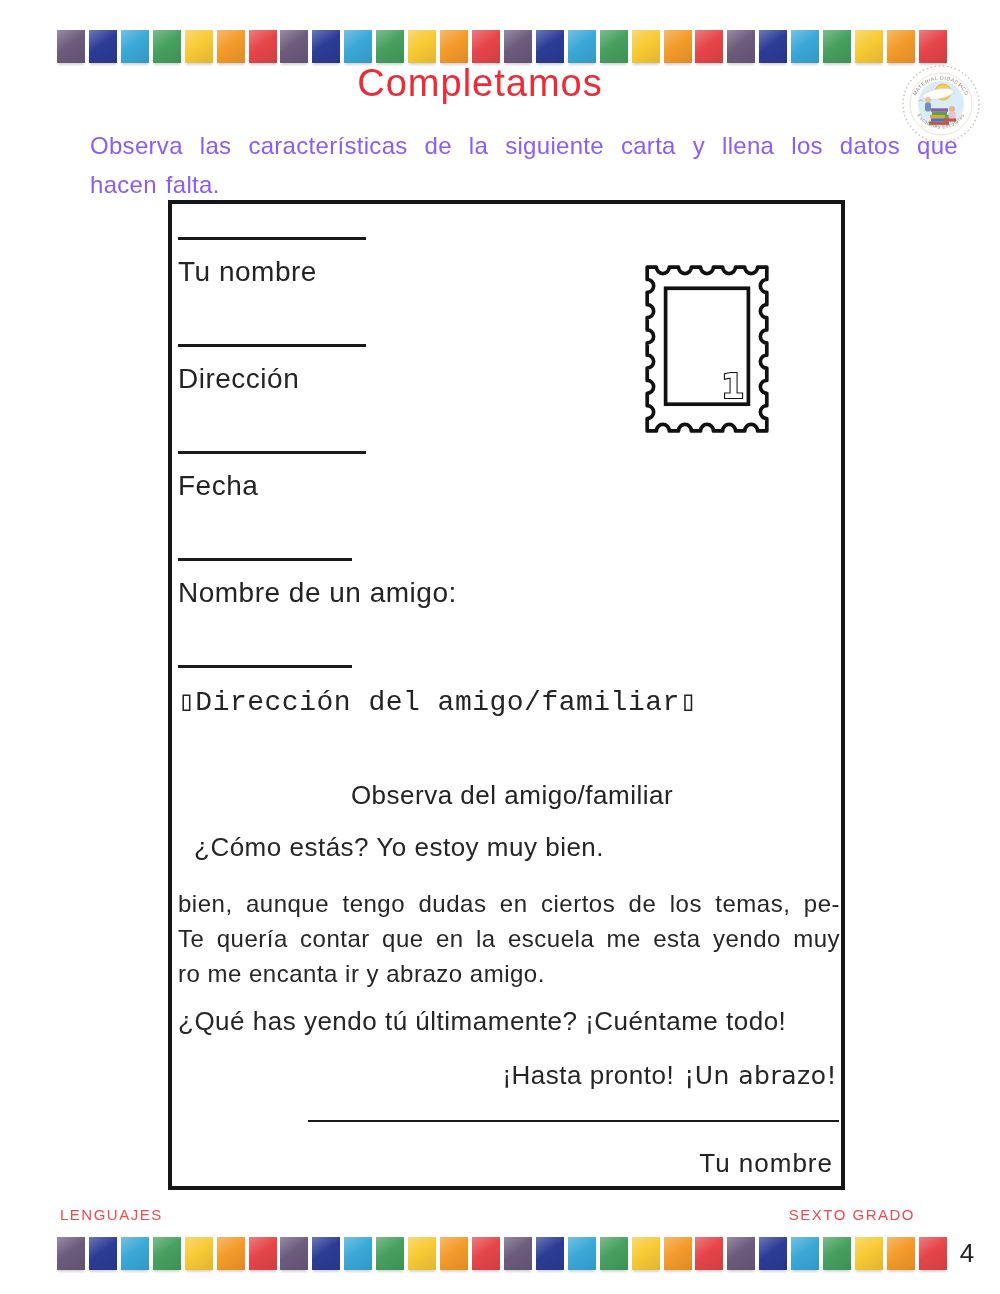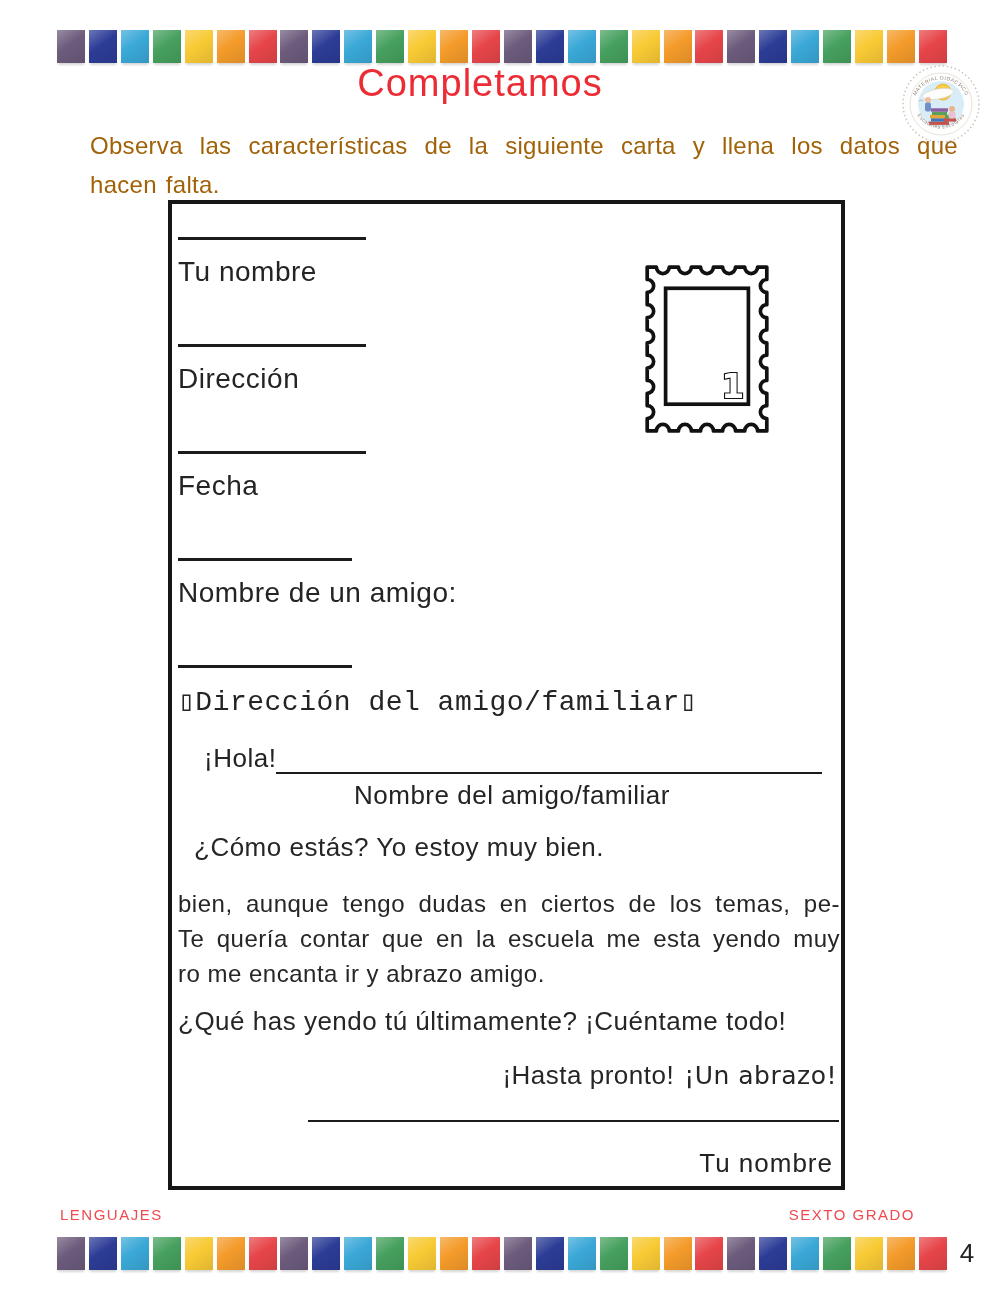--- a/index.html
+++ b/index.html
@@ -27,21 +27,21 @@
 
   .title {
     position:absolute; top:62px; left:0; width:960px; text-align:center;
     font-size:38px; letter-spacing:1px; font-weight:400; color:#ec2c35;
   }
 
   .logo { position:absolute; left:901px; top:64px; width:80px; height:80px; }
 
   .instructions {
     position:absolute; left:90px; top:126px; width:868px;
-    font-size:24px; line-height:39px; color:#a16207; letter-spacing:.3px; word-spacing:2px;
+    font-size:24px; line-height:39px; color:#8b5cf6; letter-spacing:.3px; word-spacing:2px;
   }
   .just { text-align:justify; text-align-last:justify; }
 
   .letterbox {
     position:absolute; left:168px; top:200px; width:677px; height:990px;
     border:4px solid #161616; background:#fff;
   }
   .letterbox > * { position:absolute; }
 
   .blank-line { height:3px; background:#1b1b1b; }
@@ -171,25 +171,21 @@
 
     <svg class="stamp" viewBox="0 0 150 196" width="138" height="186">
       <path d="M10,9 h10 a7,7 0 0 0 14,0 h10 a7,7 0 0 0 14,0 h10 a7,7 0 0 0 14,0 h10 a7,7 0 0 0 14,0 h10 a7,7 0 0 0 14,0 h10
            v13.43 a7,7 0 0 0 0,14 v13.43 a7,7 0 0 0 0,14 v13.43 a7,7 0 0 0 0,14 v13.43 a7,7 0 0 0 0,14 v13.43 a7,7 0 0 0 0,14 v13.43 a7,7 0 0 0 0,14 v13.42
            h-10 a7,7 0 0 0 -14,0 h-10 a7,7 0 0 0 -14,0 h-10 a7,7 0 0 0 -14,0 h-10 a7,7 0 0 0 -14,0 h-10 a7,7 0 0 0 -14,0 h-10
            v-13.42 a7,7 0 0 0 0,-14 v-13.43 a7,7 0 0 0 0,-14 v-13.43 a7,7 0 0 0 0,-14 v-13.43 a7,7 0 0 0 0,-14 v-13.43 a7,7 0 0 0 0,-14 v-13.43 a7,7 0 0 0 0,-14 Z" fill="#ffffff" stroke="#111" stroke-width="4" stroke-linejoin="round"></path>
       <rect x="30" y="32" width="90" height="126" fill="#fff" stroke="#111" stroke-width="4"></rect>
       <text x="103" y="151" text-anchor="middle" font-size="36" font-weight="bold" font-family="DejaVu Sans, sans-serif" fill="#ffffff" stroke="#111" stroke-width="2.4" style="paint-order:stroke">1</text>
     </svg>
 
-    <div class="hola-row">
-      <span class="greet">¡Hola!</span>
-      <span class="writeline"></span>
-    </div>
-    <div class="caption">Nombre del amigo/familiar</div>
+    <div class="caption">Observa del amigo/familiar</div>
 
     <div class="bodytext b1">¿Cómo estás? Yo estoy muy bien.</div>
 
     <div class="para">
       <span class="pl jl">bien, aunque tengo dudas en ciertos de los temas, pe-</span>
       <span class="pl jl">Te quería contar que en la escuela me esta yendo muy</span>
       <span class="pl">ro me encanta ir y abrazo amigo.</span>
     </div>
 
     <div class="bodytext b3">¿Qué has yendo tú últimamente? ¡Cuéntame todo!</div>

